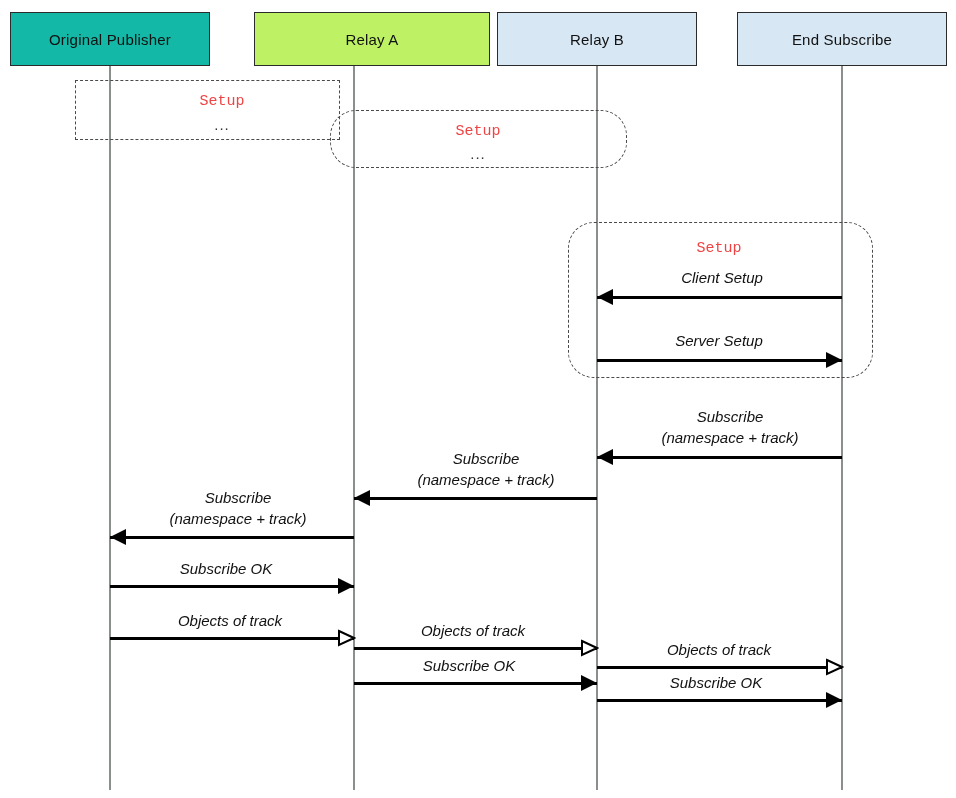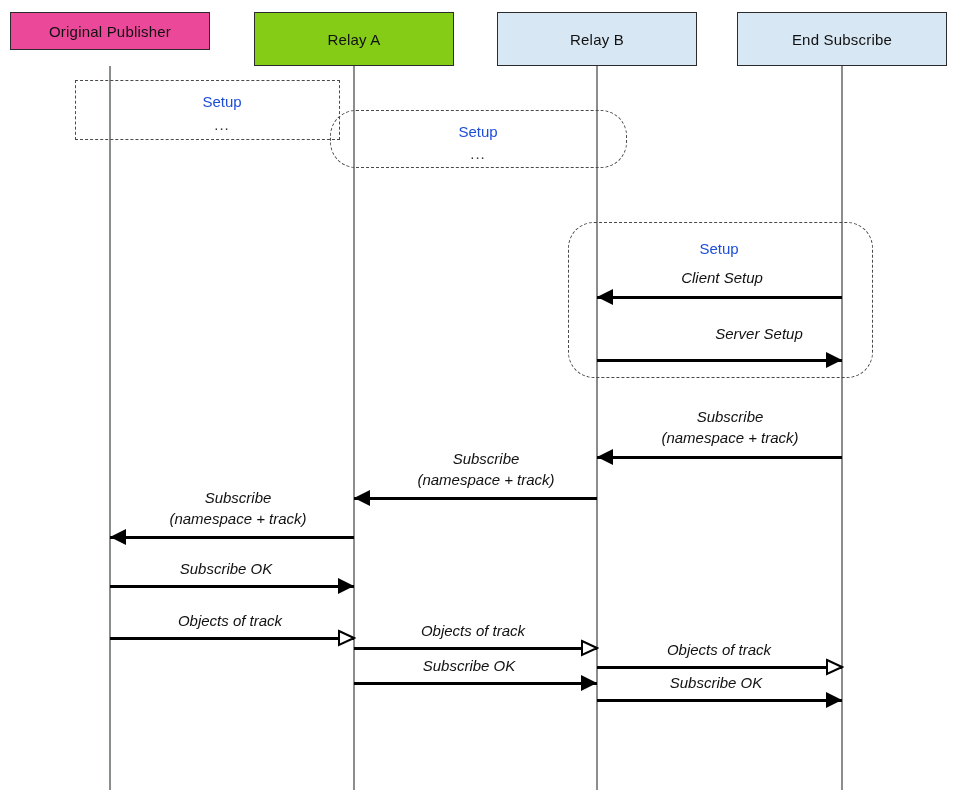--- a/index.html
+++ b/index.html
@@ -33,23 +33,24 @@
     position:absolute;
     box-sizing:border-box;
     border:1.4px dashed #4a4a4a;
     background:transparent;
   }
   .frag-box.rounded{ border-radius:26px; }
   .frag-label{
     position:absolute;
     text-align:center;
     font-size:15px;
-    color:#1d4ed8;
+    color:#ef4444;
     white-space:nowrap;
     transform:translateX(-50%);
+    font-family:Liberation Mono, monospace;
   }
   .frag-ellipsis{
     position:absolute;
     text-align:center;
     font-size:15px;
     color:#333333;
     white-space:nowrap;
     transform:translateX(-50%);
     letter-spacing:1px;
   }
@@ -106,21 +107,21 @@
       <div class="frag-label" style="left: 719px; top: 240px;">Setup</div>
     </div>
   <div id="messages-layer">
       <div class="msg-line" style="left: 597px; top: 296px; width: 245px; background: rgb(0, 0, 0);"></div>
       <div class="arrow-head filled-left" style="top: 289px; left: 597px;"></div>
       <div class="msg-label" style="left: 722px; top: 268px;">
         <div>Client Setup</div>
       </div>
       <div class="msg-line" style="left: 597px; top: 359px; width: 245px; background: rgb(0, 0, 0);"></div>
       <div class="arrow-head filled-right" style="top: 352px; left: 826px;"></div>
-      <div class="msg-label" style="left: 719px; top: 324px; margin-left: 40px;">
+      <div class="msg-label" style="left: 719px; top: 331px;">
         <div>Server Setup</div>
       </div>
       <div class="msg-line" style="left: 597px; top: 456px; width: 245px; background: rgb(0, 0, 0);"></div>
       <div class="arrow-head filled-left" style="top: 449px; left: 597px;"></div>
       <div class="msg-label two-line" style="left: 730px; top: 406px;">
         <div>Subscribe</div>
         <div>(namespace + track)</div>
       </div>
       <div class="msg-line" style="left: 354px; top: 497px; width: 243px; background: rgb(0, 0, 0);"></div>
       <div class="arrow-head filled-left" style="top: 490px; left: 354px;"></div>
@@ -165,24 +166,24 @@
       <div class="msg-label" style="left: 719px; top: 640px;">
         <div>Objects of track</div>
       </div>
       <div class="msg-line" style="left: 597px; top: 699px; width: 245px; background: rgb(0, 0, 0);"></div>
       <div class="arrow-head filled-right" style="top: 692px; left: 826px;"></div>
       <div class="msg-label" style="left: 716px; top: 673px;">
         <div>Subscribe OK</div>
       </div>
     </div>
   <div id="participants-layer">
-      <div class="lifeline-head" style="left: 10px; top: 12px; width: 200px; height: 38px; background: #ec4899; border-color: rgb(43, 43, 43);">
+      <div class="lifeline-head" style="left: 10px; top: 12px; width: 200px; height: 54px; background: #14b8a6; border-color: rgb(43, 43, 43);">
         <span>Original Publisher</span>
       </div>
-      <div class="lifeline-head" style="left: 254px; top: 12px; width: 200px; height: 54px; background: #84cc16; border-color: rgb(43, 43, 43);">
+      <div class="lifeline-head" style="left: 254px; top: 12px; width: 236px; height: 54px; background: #bef264; border-color: rgb(43, 43, 43);">
         <span>Relay A</span>
       </div>
       <div class="lifeline-head" style="left: 497px; top: 12px; width: 200px; height: 54px; background: rgb(215, 231, 244); border-color: rgb(43, 43, 43);">
         <span>Relay B</span>
       </div>
       <div class="lifeline-head" style="left: 737px; top: 12px; width: 210px; height: 54px; background: rgb(215, 231, 244); border-color: rgb(43, 43, 43);">
         <span>End Subscribe</span>
       </div>
     </div>
 

